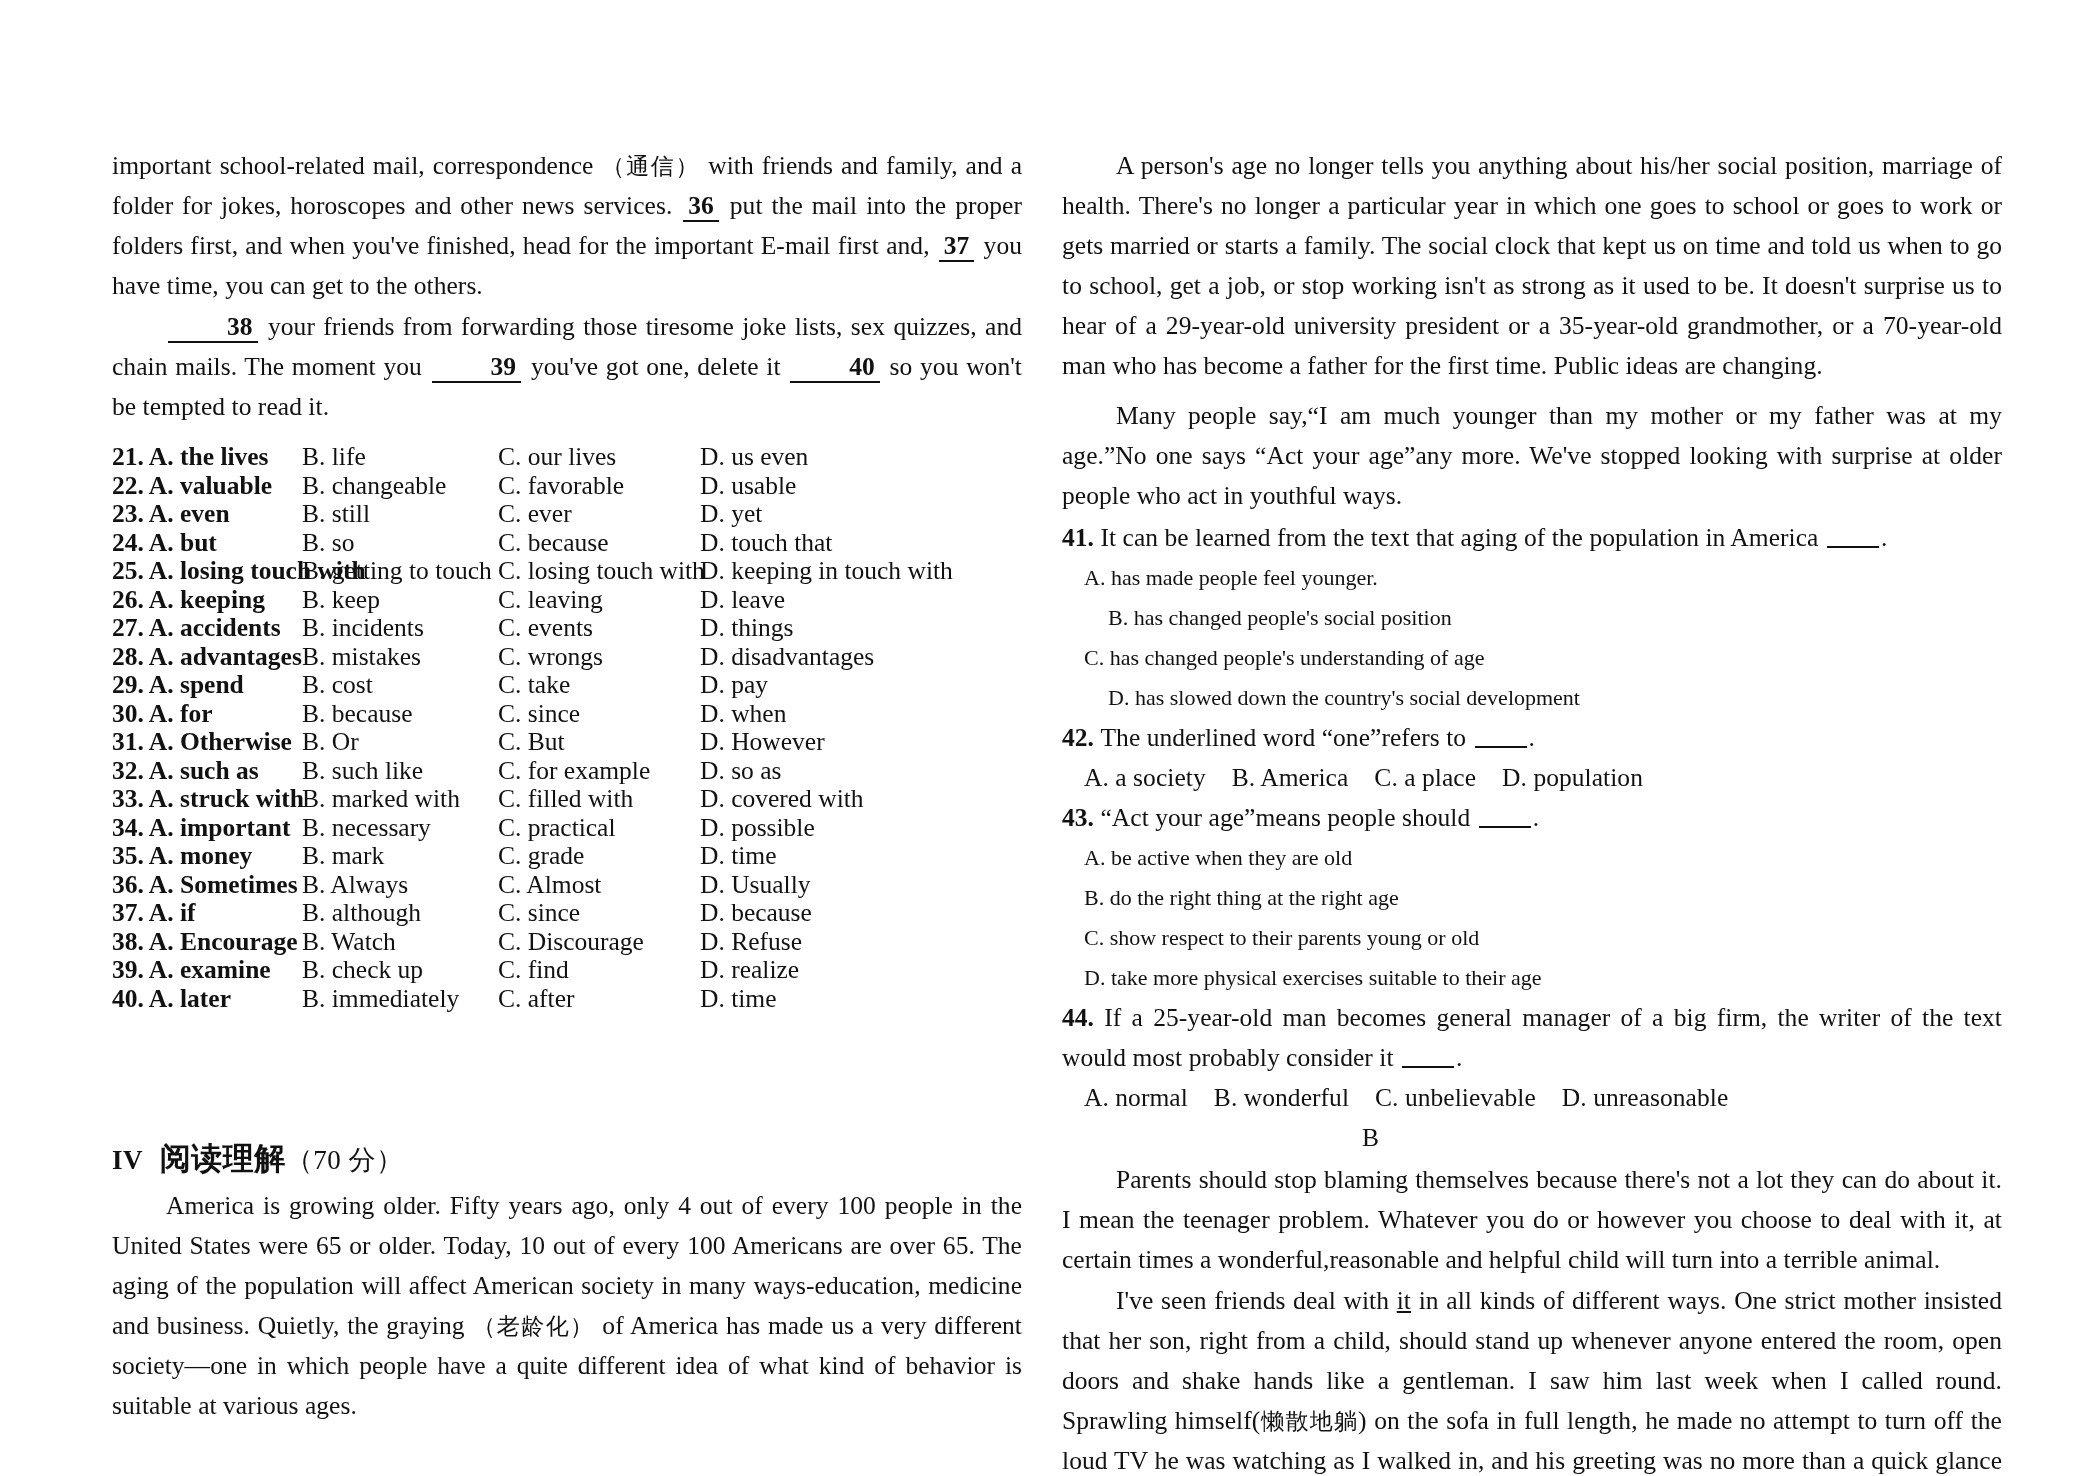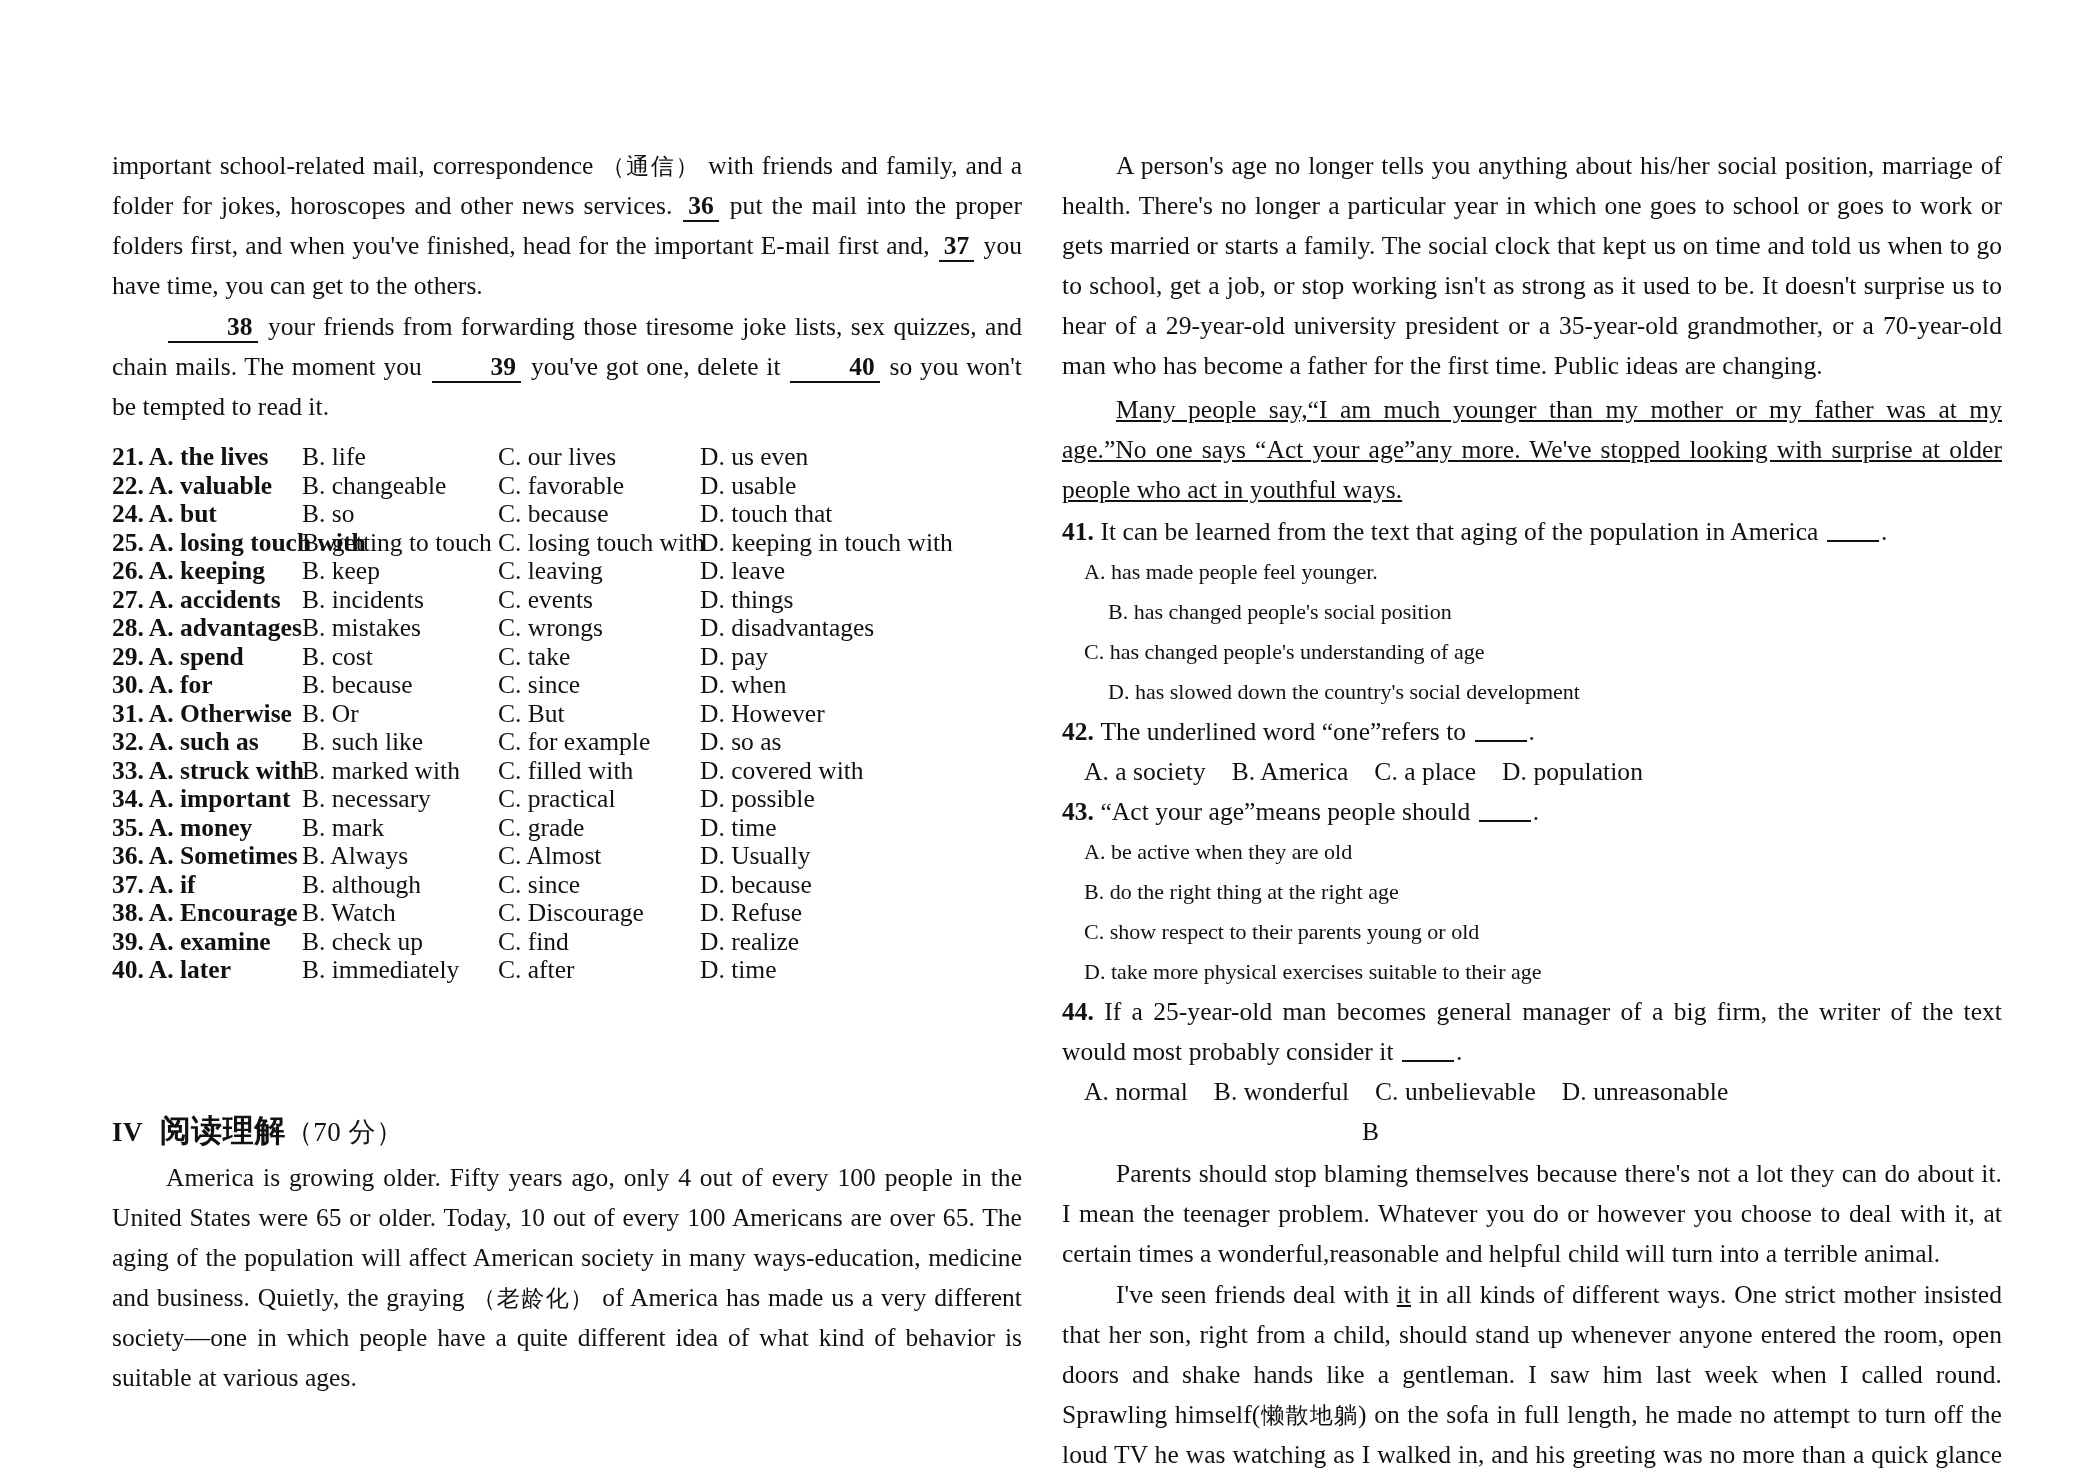--- a/index.html
+++ b/index.html
@@ -114,20 +114,26 @@
           <div>C. our lives</div>
           <div>D. us even</div>
         </div>
         <div class="opt-row">
           <div><span class="opt-num">22. </span><span class="opt-a">A. valuable</span></div>
           <div>B. changeable</div>
           <div>C. favorable</div>
           <div>D. usable</div>
         </div>
         <div class="opt-row">
+          <div><span class="opt-num">23. </span><span class="opt-a">A. even</span></div>
+          <div>B. still</div>
+          <div>C. ever</div>
+          <div>D. yet</div>
+        </div>
+        <div class="opt-row">
           <div><span class="opt-num">24. </span><span class="opt-a">A. but</span></div>
           <div>B. so</div>
           <div>C. because</div>
           <div>D. touch that</div>
         </div>
         <div class="opt-row">
           <div><span class="opt-num">25. </span><span class="opt-a">A. losing touch with</span></div>
           <div>B. getting to touch</div>
           <div>C. losing touch with</div>
           <div>D. keeping in touch with</div>
@@ -229,21 +235,21 @@
         <span>IV</span>
         <span class="cn" style="margin-left:10px;">阅读理解</span><span class="score">（70 分）</span>
       </div>
       <p class="para indent" id="reading-a" style="margin-top:6px;">America is growing older. Fifty years ago, only 4 out of every 100 people in the United States were 65 or older. Today, 10 out of every 100 Americans are over 65. The aging of the population will affect American society in many ways-education, medicine and business. Quietly, the graying <span class="cn-inline">（老龄化）</span> of America has made us a very different society—one in which people have a quite different idea of what kind of behavior is suitable at various ages.</p>
     </div>
   </div>
 
   <div class="col col-right" style="top:146px;">
 
     <p class="para indent">A person's age no longer tells you anything about his/her social position, marriage of health. There's no longer a particular year in which one goes to school or goes to work or gets married or starts a family. The social clock that kept us on time and told us when to go to school, get a job, or stop working isn't as strong as it used to be. It doesn't surprise us to hear of a 29-year-old university president or a 35-year-old grandmother, or a 70-year-old man who has become a father for the first time. Public ideas are changing.</p>
-    <p class="para indent" style="margin-top:4px;text-decoration:underline;">Many people say,“I am much younger than my mother or my father was at my age.”No one says “Act your age”any more. We've stopped looking with surprise at older people who act in youthful ways.</p>
+    <p class="para indent" style="margin-top:10px;">Many people say,“I am much younger than my mother or my father was at my age.”No one says “Act your age”any more. We've stopped looking with surprise at older people who act in youthful ways.</p>
 
     <div id="questions" style="margin-top:2px;">
         <div>
           <p class="para" style="margin: 0px;"><span class="q-stem">41. </span>It can be learned from the text that aging of the population in America <span class="blank-line"></span>.</p>
           <div class="q-choice ch-i1">A. has made people feel younger.</div>
           <div class="q-choice ch-i2">B. has changed people's social position</div>
           <div class="q-choice ch-i1">C. has changed people's understanding of age</div>
           <div class="q-choice ch-i2">D. has slowed down the country's social development</div>
         </div>
         <div>

